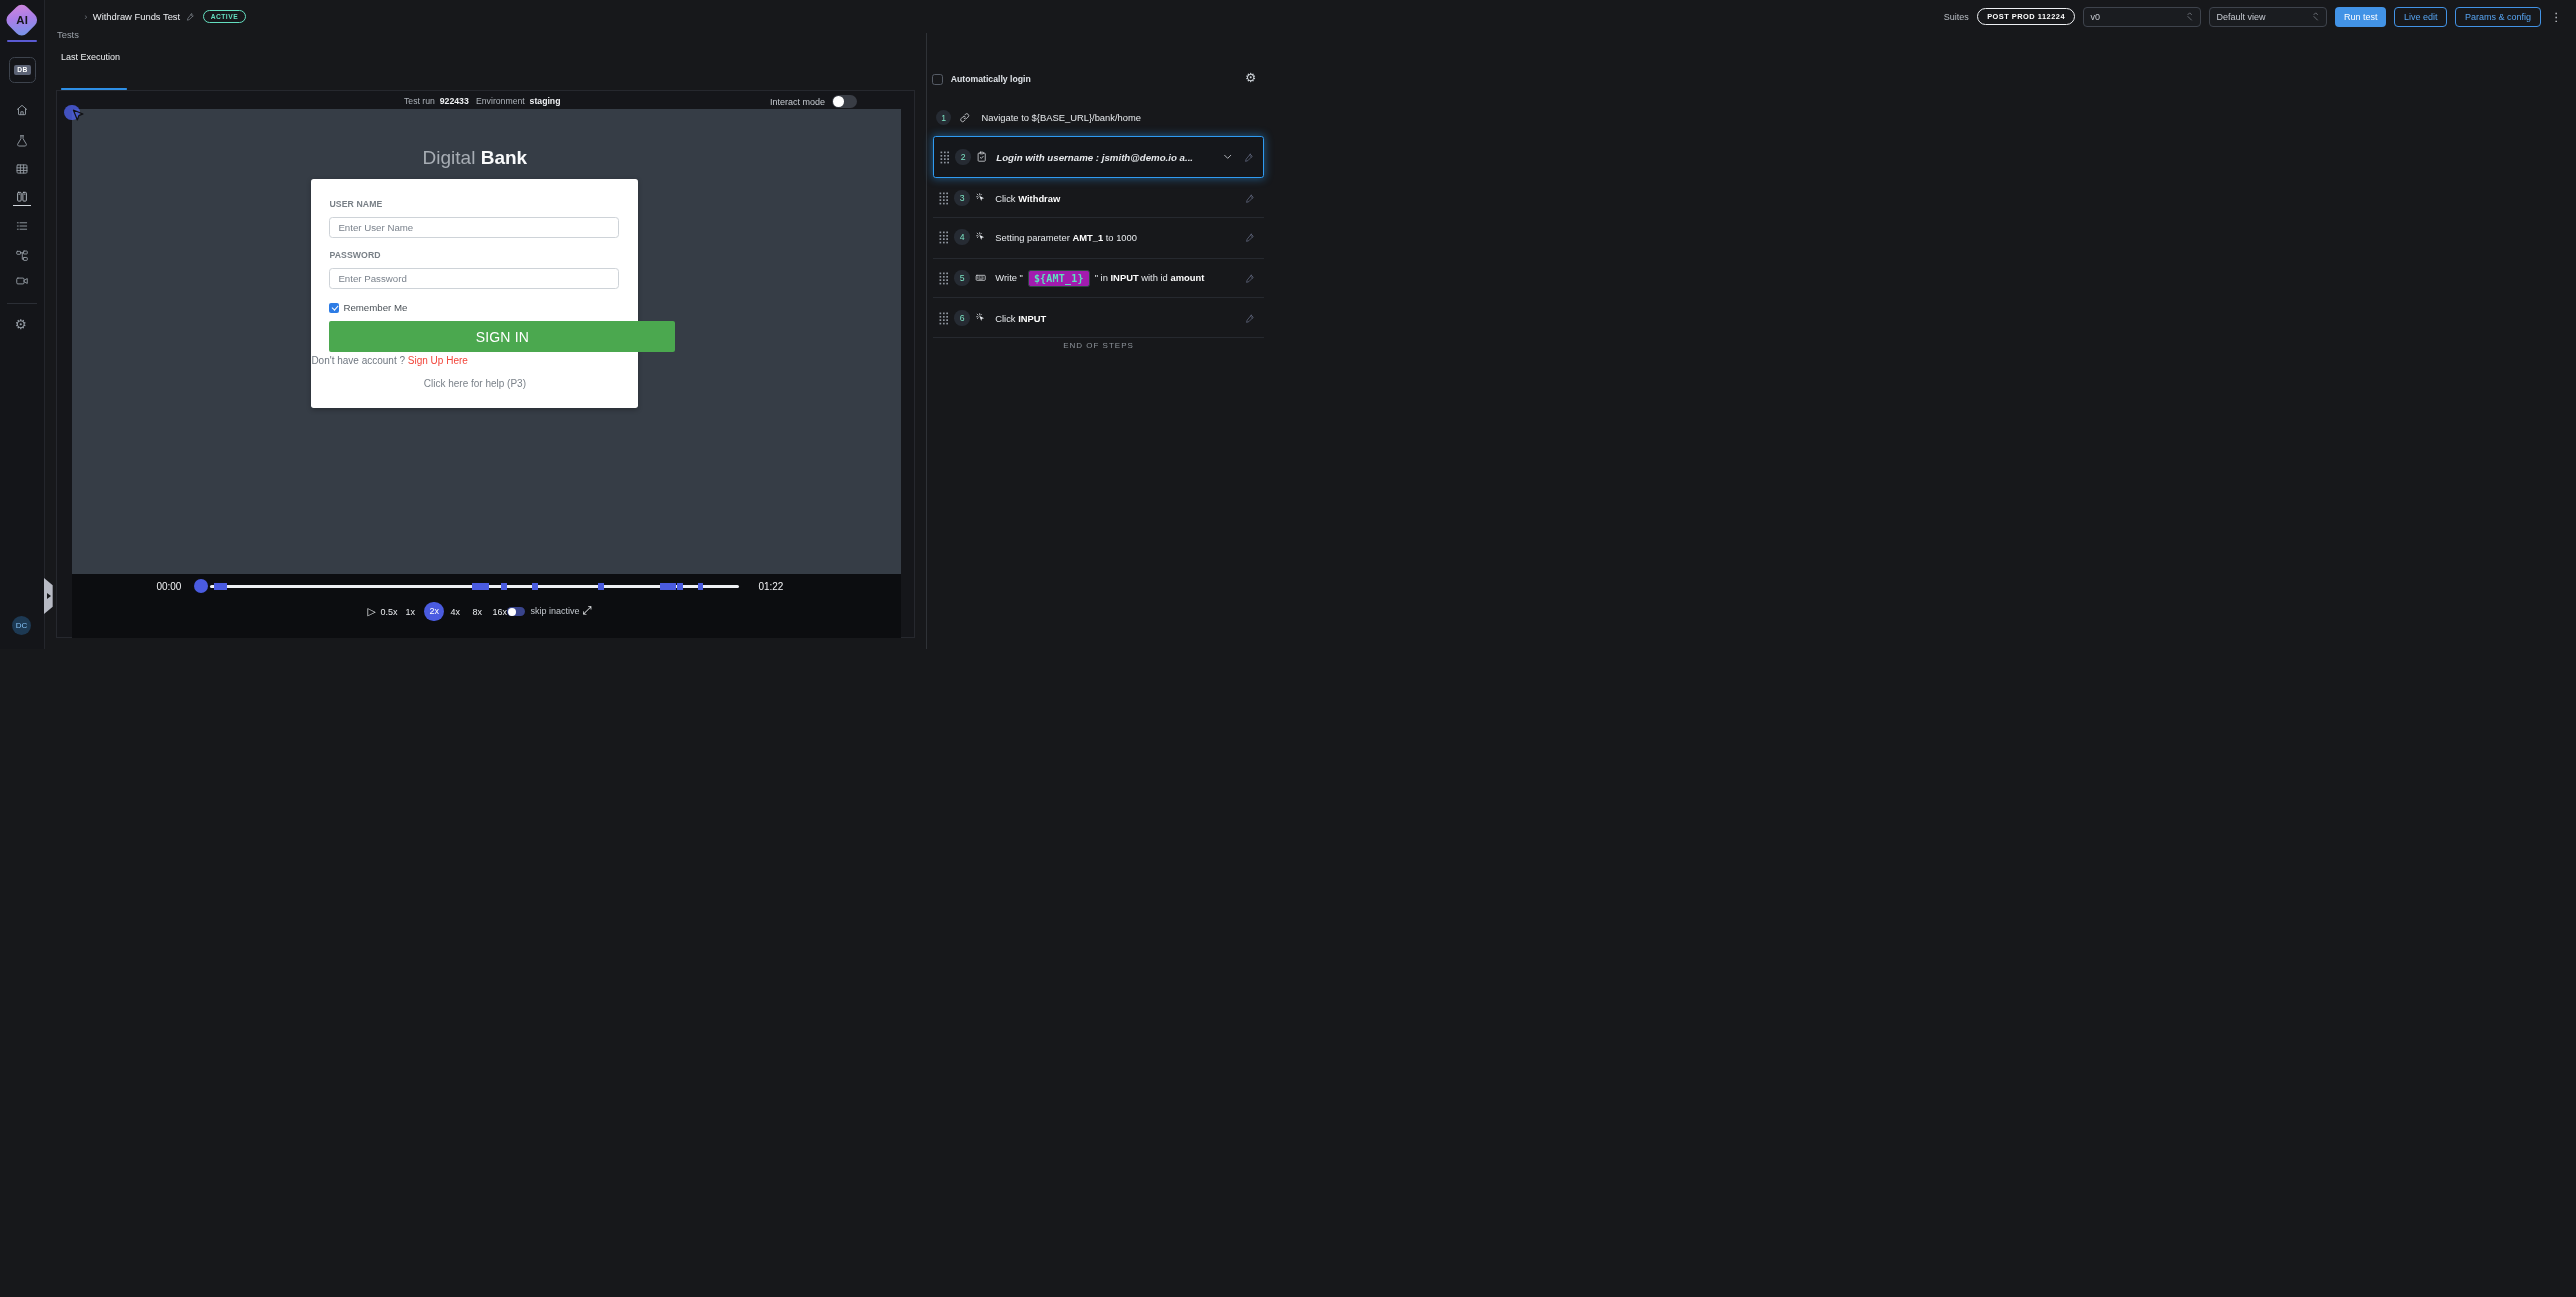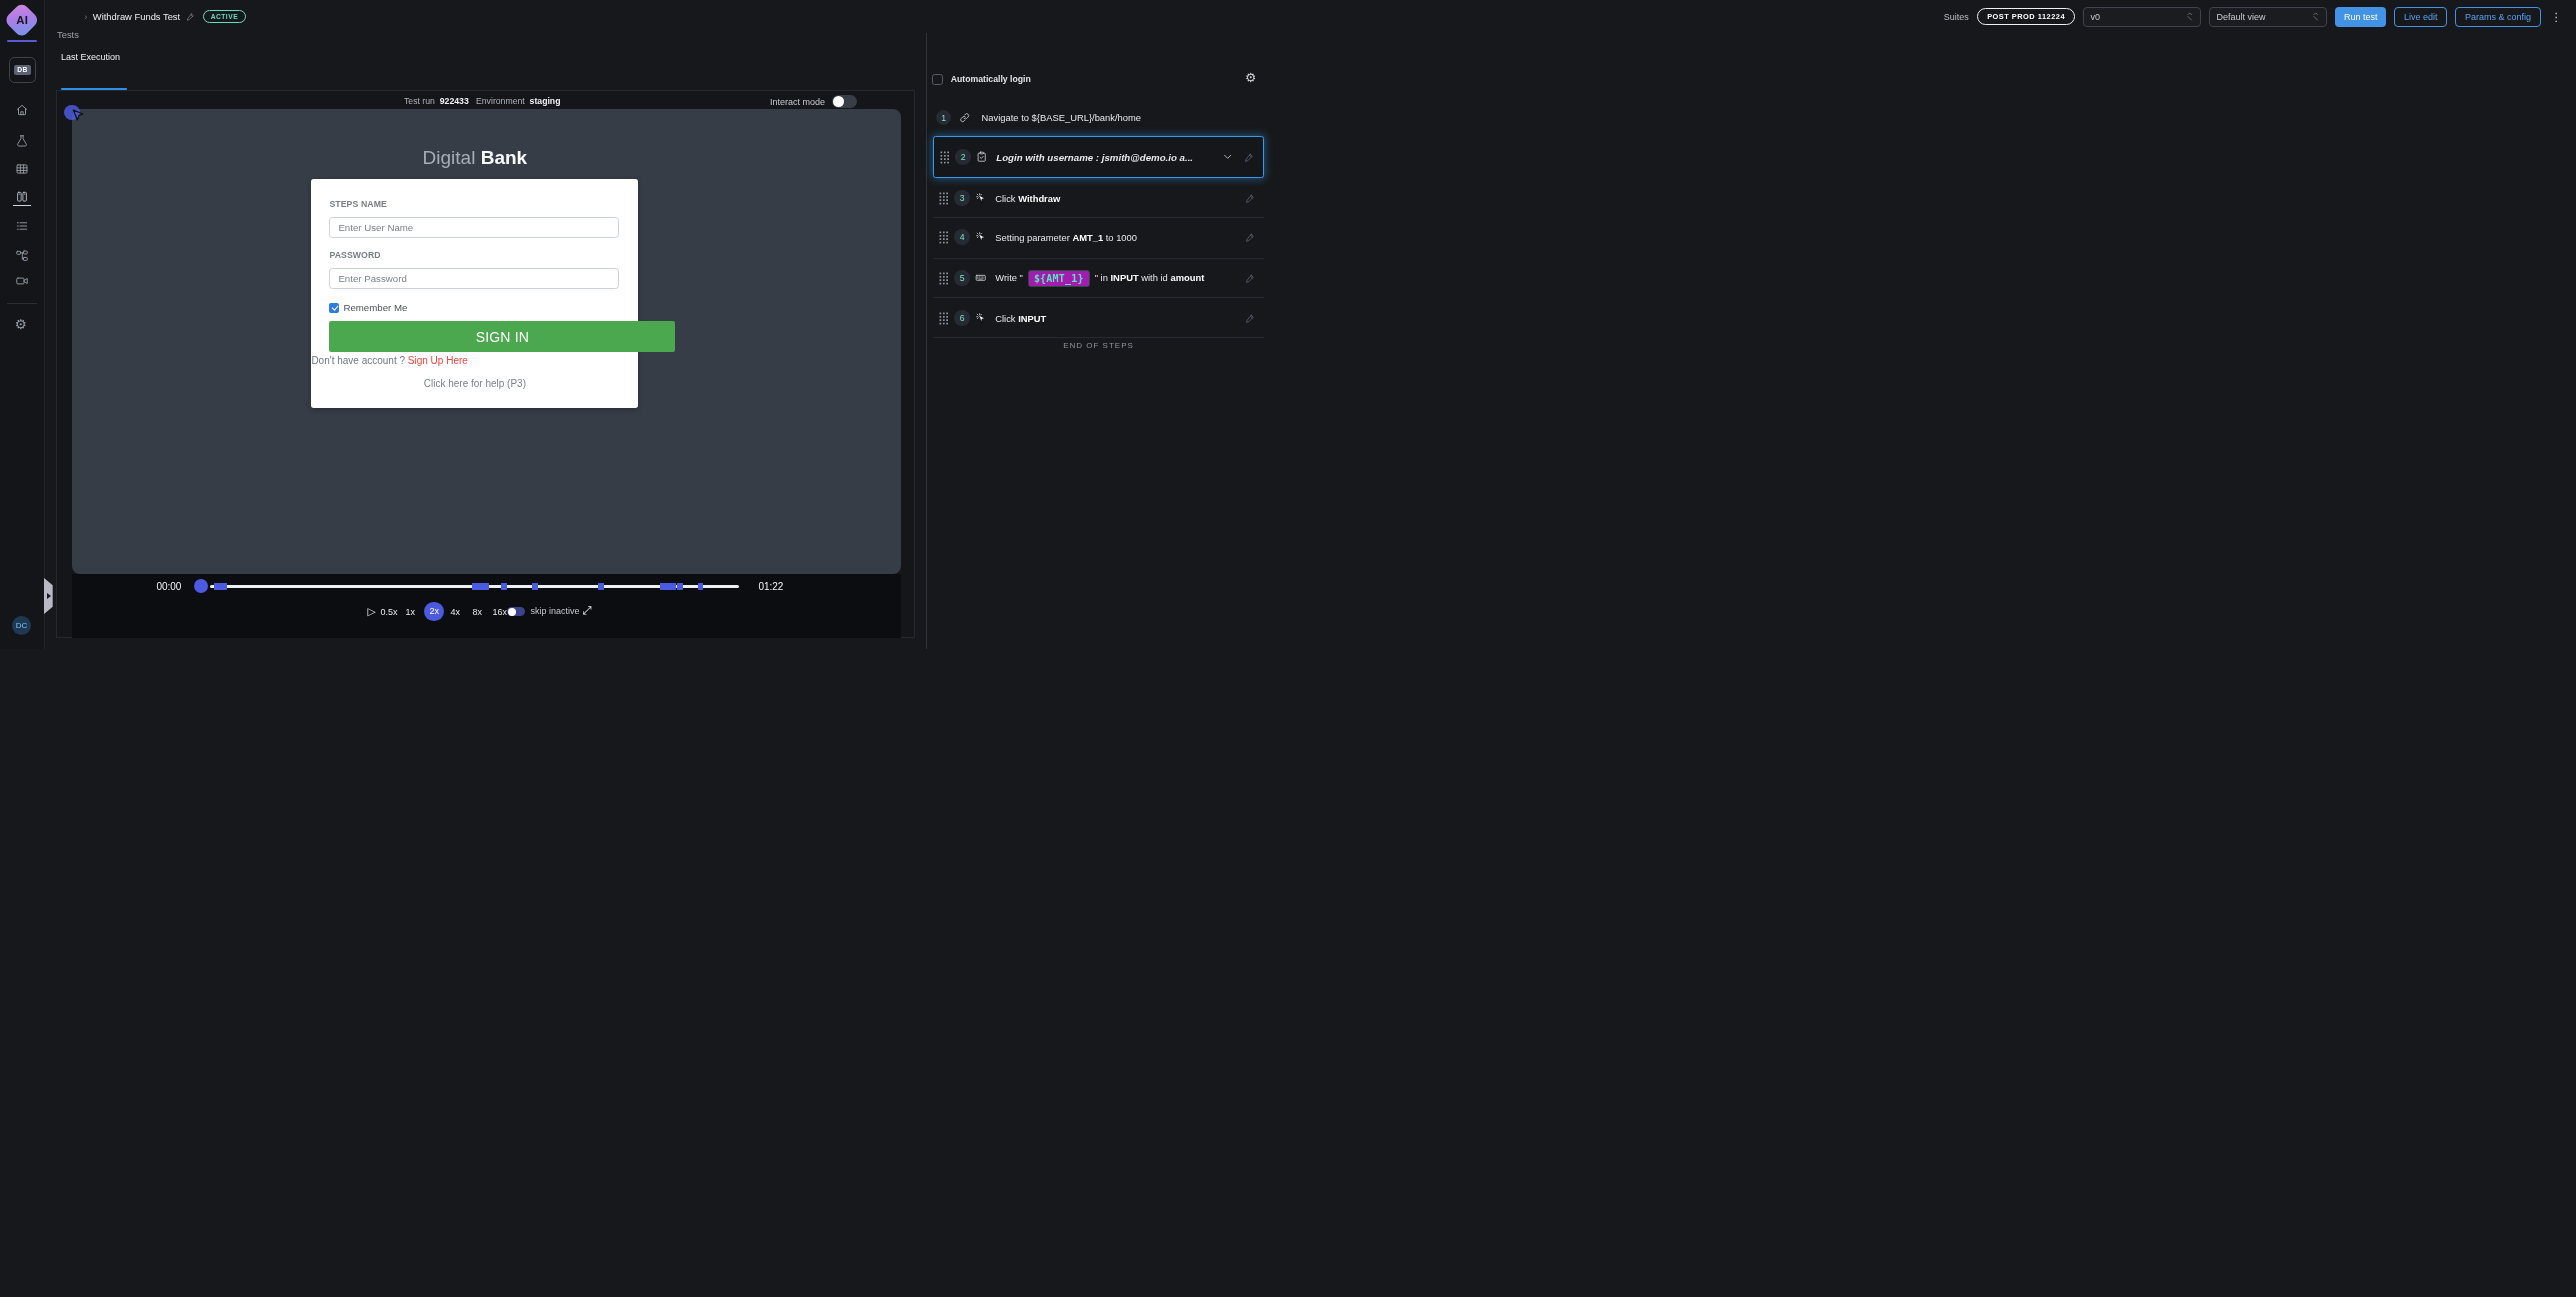--- a/index.html
+++ b/index.html
@@ -66,21 +66,21 @@
   
   #run-info { position:absolute; left:0; top:0; width:100%; height:18px; }
   .ri-text { position:absolute; left:347px; top:4.7px; font-size:8.7px; color:#aeb4bb; white-space:nowrap; }
   .ri-strong { font-weight:bold; color:#f0f2f4; }
   #interact { position:absolute; left:713px; top:4px; display:flex; align-items:center; gap:6.7px; }
   #interact .lbl { color:#c6cbd1; font-size:9px; }
   .toggle { width:25px; height:13.4px; border-radius:6.7px; background:#393d45; position:relative; }
   .toggle .knob { position:absolute; left:1.3px; top:1.3px; width:10.7px; height:10.7px; border-radius:50%; background:#fff; }
 
   
-  #viewport { position:absolute; left:15.4px; top:18px; width:829px; height:465px; background:#363d46;border-radius:8px; }
+  #viewport { position:absolute; left:15.4px; top:18px; width:829px; height:465px; background:#363d46; }
   #click-marker { position:absolute; left:-8px; top:-4px; width:15.4px; height:15.4px; border-radius:50%;
     background:rgba(77,96,233,.8); }
   #cursor-arrow { position:absolute; left:-2.7px; top:-0.7px; color:#101114; }
   #bank-title { position:absolute; left:239px; top:38px; width:327px; text-align:center;
     font-size:19px; color:#a7adb4; font-weight:300; }
   #bank-title b { color:#fafbfc; font-weight:bold; }
   #login-card { position:absolute; left:239px; top:70px; width:327px; height:229px;
     background:#fff; border-radius:2.7px; box-shadow:0 1.3px 5.4px rgba(0,0,0,.25); padding:0 18px; }
   .form-label { position:absolute; font-size:8.7px; font-weight:bold; color:#787f86; letter-spacing:0.1px; }
   .form-input { position:absolute; left:18px; width:290px; height:21px; border:0.7px solid #ced3d8;
@@ -333,21 +333,21 @@
     <div id="click-marker"></div>
     <svg class="ic" id="cursor-arrow" width="16" height="16" style="stroke-width:1.8" viewBox="0 0 24 24">
         <use href="#i-arrow"></use>
       </svg>
 
     <div id="bank-title">
       <span>Digital </span><b>Bank</b>
     </div>
 
     <div id="login-card">
-      <div class="form-label" style="left:18px; top:20px">STEPS NAME</div>
+      <div class="form-label" style="left:18px; top:20px">USER NAME</div>
       <input class="form-input" style="top: 38px;" placeholder="Enter User Name">
       <div class="form-label" style="left:18px; top:71px">PASSWORD</div>
       <input class="form-input" style="top: 89px;" placeholder="Enter Password">
       <div id="remember-row">
         <div id="remember-cb"></div>
         <span id="remember-label">Remember Me</span>
       </div>
       <div id="signin-btn">SIGN IN</div>
       <div id="signup-line">
         <span>Don't have account ? </span><span id="signup-link">Sign Up Here</span>

